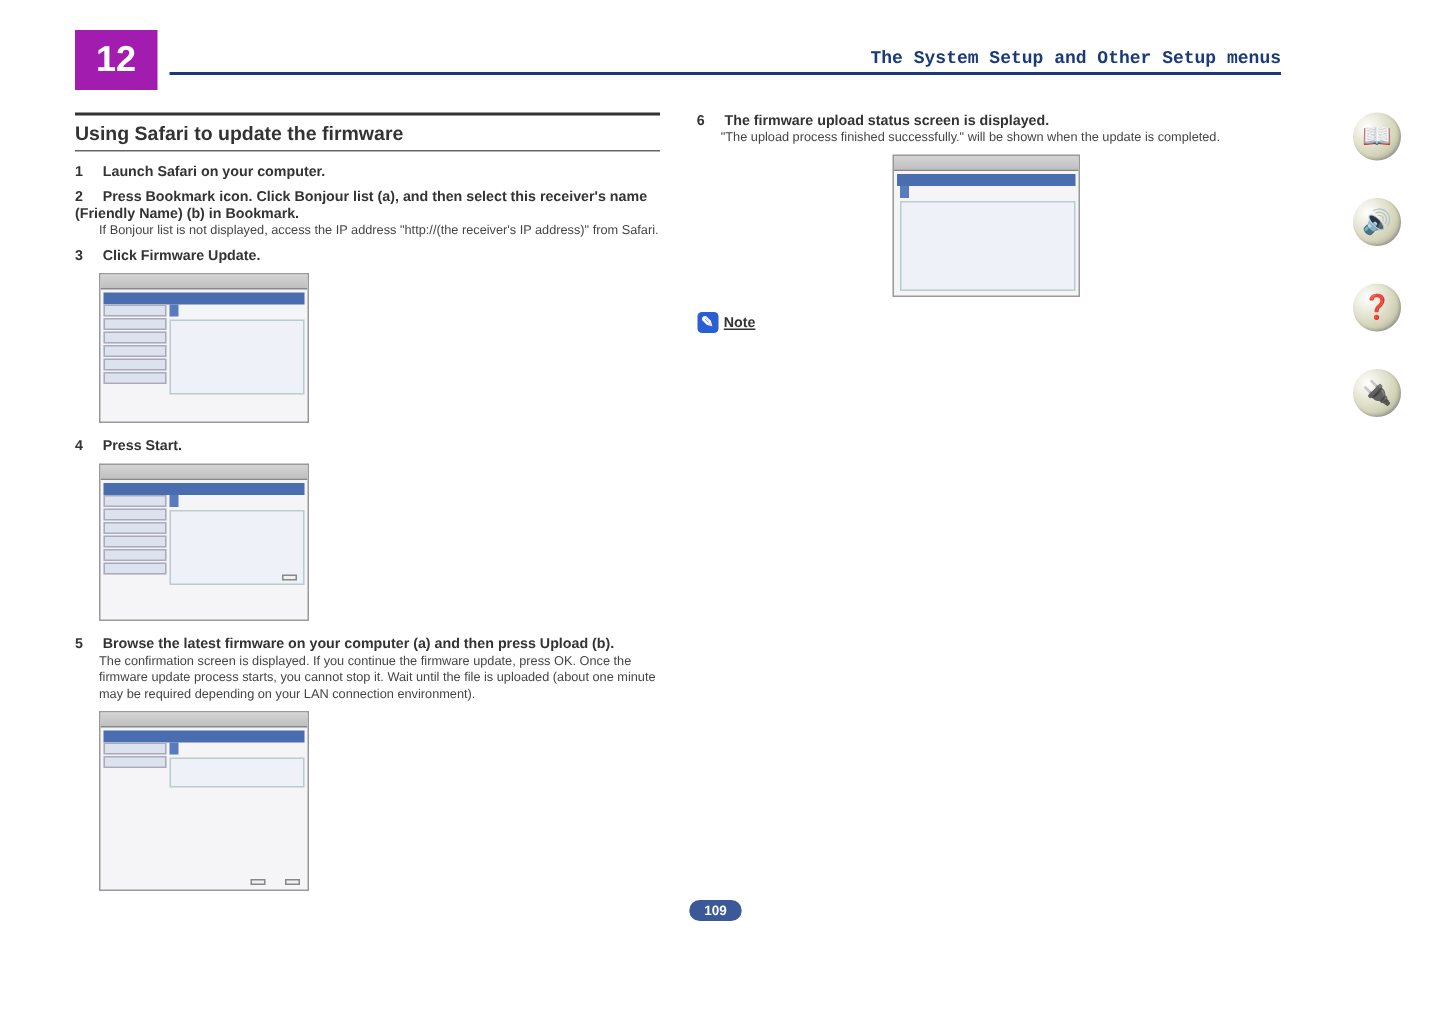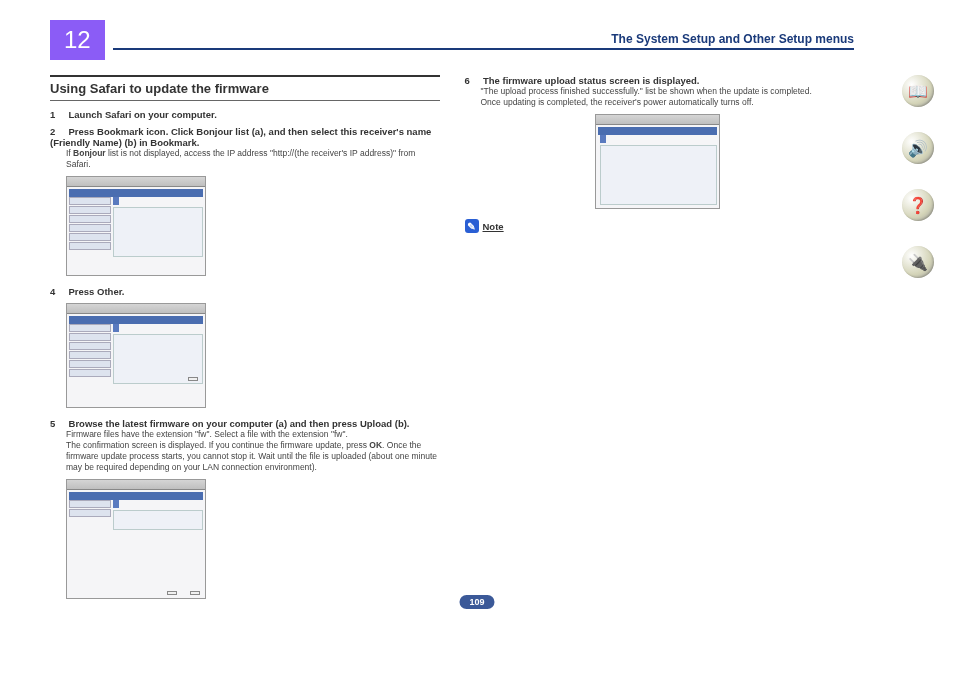--- a/index.html
+++ b/index.html
@@ -15,37 +15,38 @@
   .page {
     padding: 20px 100px 20px 50px;
     position: relative;
   }
   .header {
     display: flex;
     align-items: flex-start;
     margin-bottom: 15px;
   }
   .chapter-box {
-    background: #8b5cf6;
+    background: #a21caf;
     color: #fff;
     font-size: 24px;
-    font-weight: normal;
+    font-weight: bold;
     padding: 8px 14px;
     line-height: 1;
   }
   .header-title {
     flex: 1;
     text-align: right;
     color: #1a3a7a;
     font-weight: bold;
     font-size: 12px;
     padding-top: 12px;
     border-bottom: 2px solid #1a3a7a;
     padding-bottom: 2px;
     margin-left: 8px;
+    font-family: Liberation Mono, monospace;
   }
   .columns {
     display: flex;
     gap: 25px;
   }
   .col {
     flex: 1;
     min-width: 0;
   }
   .section-title {
@@ -84,36 +85,36 @@
   .ss-tab { height:8px; background:#5a7abf; color:#fff; font-size:4px; padding:1px 3px; display:inline-block; }
   .ss-panel { background:#eef1f7; border:1px solid #bcc; min-height:50px; font-size:4px; padding:3px; }
   .ss-btn { position:absolute; bottom:3px; right:5px; border:1px solid #888; background:#f0f0f0; font-size:4px; padding:1px 4px; }
   .note-row { display:flex; align-items:center; gap:4px; margin-top:8px; }
   .note-icon {
     width:14px; height:14px; background:#2a5fd4; border-radius:3px;
     display:flex; align-items:center; justify-content:center; color:#fff; font-weight:bold; font-size:10px;
   }
   .note-label { font-weight:bold; font-size:9.5px;text-decoration:underline; }
   .footer-page {
-    position:absolute; bottom:20px; left:50%; transform:translateX(-50%);
+    position:absolute; bottom:10px; left:50%; transform:translateX(-50%);
     background:#3b5998; color:#fff; font-weight:bold; font-size:9px;
     padding:2px 10px; border-radius:8px;
   }
   .side-icons {
     position:absolute; right:20px; top:75px;
     display:flex; flex-direction:column; gap:25px;
   }
   .side-icon {
     width:32px; height:32px; border-radius:50%;
     background: radial-gradient(circle at 30% 30%, #fff, #d4d4b8 60%, #999 100%);
     display:flex; align-items:center; justify-content:center;
     font-size:16px;
     box-shadow: inset -1px -1px 2px rgba(0,0,0,0.2);
   }
-  b.inline { font-weight:bold; }
+  b.inline { font-weight:normal; }
 </style>
 </head>
 <body>
 
 <div class="page">
 
   <div class="header">
     <div class="chapter-box">12</div>
     <div class="header-title">The System Setup and Other Setup menus</div>
   </div>
@@ -129,41 +130,45 @@
       </div>
 
       <div class="step-block">
         <span class="step-num step-bold">2</span>
         <span class="step-bold">Press Bookmark icon. Click Bonjour list (a), and then select this receiver's name (Friendly Name) (b) in Bookmark.</span>
         <div class="step-body indent">
           <span>If </span><b class="inline">Bonjour</b><span> list is not displayed, access the IP address "http://(the receiver's IP address)" from Safari.</span>
         </div>
       </div>
 
+      <div class="step-block">
+        <span class="step-num step-bold">3</span>
+        <span class="step-bold">Click Firmware Update.</span>
+      </div>
 
       <div class="screenshot ss-small">
         <div class="ss-titlebar"></div>
         <div class="ss-bluebar"></div>
         <div class="ss-sidebar">
           <div class="ss-side-item"></div>
             <div class="ss-side-item"></div>
             <div class="ss-side-item"></div>
           <div class="ss-side-item"></div>
             <div class="ss-side-item"></div>
             <div class="ss-side-item"></div>
         </div>
         <div class="ss-main">
           <div class="ss-tab"></div>
           <div class="ss-panel"></div>
         </div>
       </div>
 
       <div class="step-block">
         <span class="step-num step-bold">4</span>
-        <span class="step-bold">Press Other.</span>
+        <span class="step-bold">Press Start.</span>
       </div>
 
       <div class="screenshot ss-med">
         <div class="ss-titlebar"></div>
         <div class="ss-bluebar"></div>
         <div class="ss-sidebar">
           <div class="ss-side-item"></div>
             <div class="ss-side-item"></div>
             <div class="ss-side-item"></div>
           <div class="ss-side-item"></div>
@@ -174,21 +179,20 @@
           <div class="ss-tab"></div>
           <div class="ss-panel"></div>
           <div class="ss-btn"></div>
         </div>
       </div>
 
       <div class="step-block">
         <span class="step-num step-bold">5</span>
         <span class="step-bold">Browse the latest firmware on your computer (a) and then press Upload (b).</span>
         <div class="step-body indent">
-          <div>Firmware files have the extension "fw". Select a file with the extension "fw".</div>
           <div>
             <span>The confirmation screen is displayed. If you continue the firmware update, press </span><b class="inline">OK</b><span>. Once the firmware update process starts, you cannot stop it. Wait until the file is uploaded (about one minute may be required depending on your LAN connection environment).</span>
           </div>
         </div>
       </div>
 
       <div class="screenshot ss-tall">
         <div class="ss-titlebar"></div>
         <div class="ss-bluebar"></div>
         <div class="ss-sidebar">
@@ -202,22 +206,21 @@
         <div class="ss-btn" style="right:28px;"></div>
         <div class="ss-btn"></div>
       </div>
     </div>
 
     <div class="col">
       <div class="step-block">
         <span class="step-num step-bold">6</span>
         <span class="step-bold">The firmware upload status screen is displayed.</span>
         <div class="step-body indent">
-          <span>"The upload process finished successfully."</span><span> list be shown when the update is completed.</span>
-          <div>Once updating is completed, the receiver's power automatically turns off.</div>
+          <span>"The upload process finished successfully."</span><span> will be shown when the update is completed.</span>
         </div>
       </div>
 
       <div class="screenshot ss-right">
         <div class="ss-titlebar"></div>
         <div class="ss-bluebar"></div>
         <div class="ss-main" style="left:4px;">
           <div class="ss-tab"></div>
           <div class="ss-panel" style="min-height:60px;"></div>
         </div>

